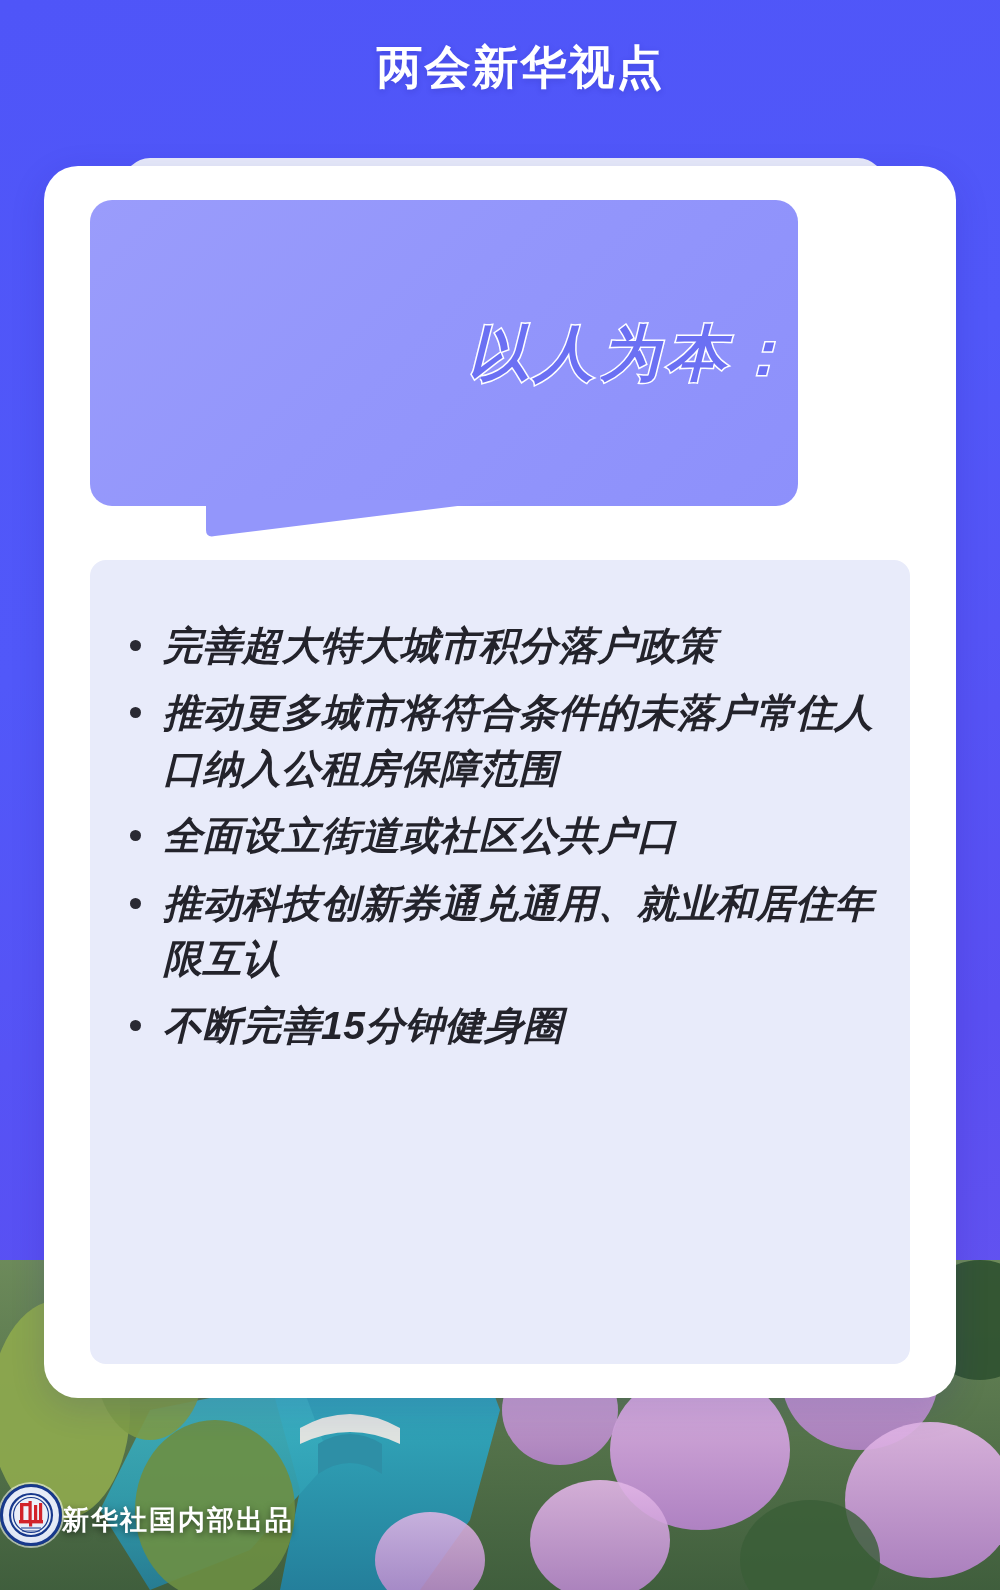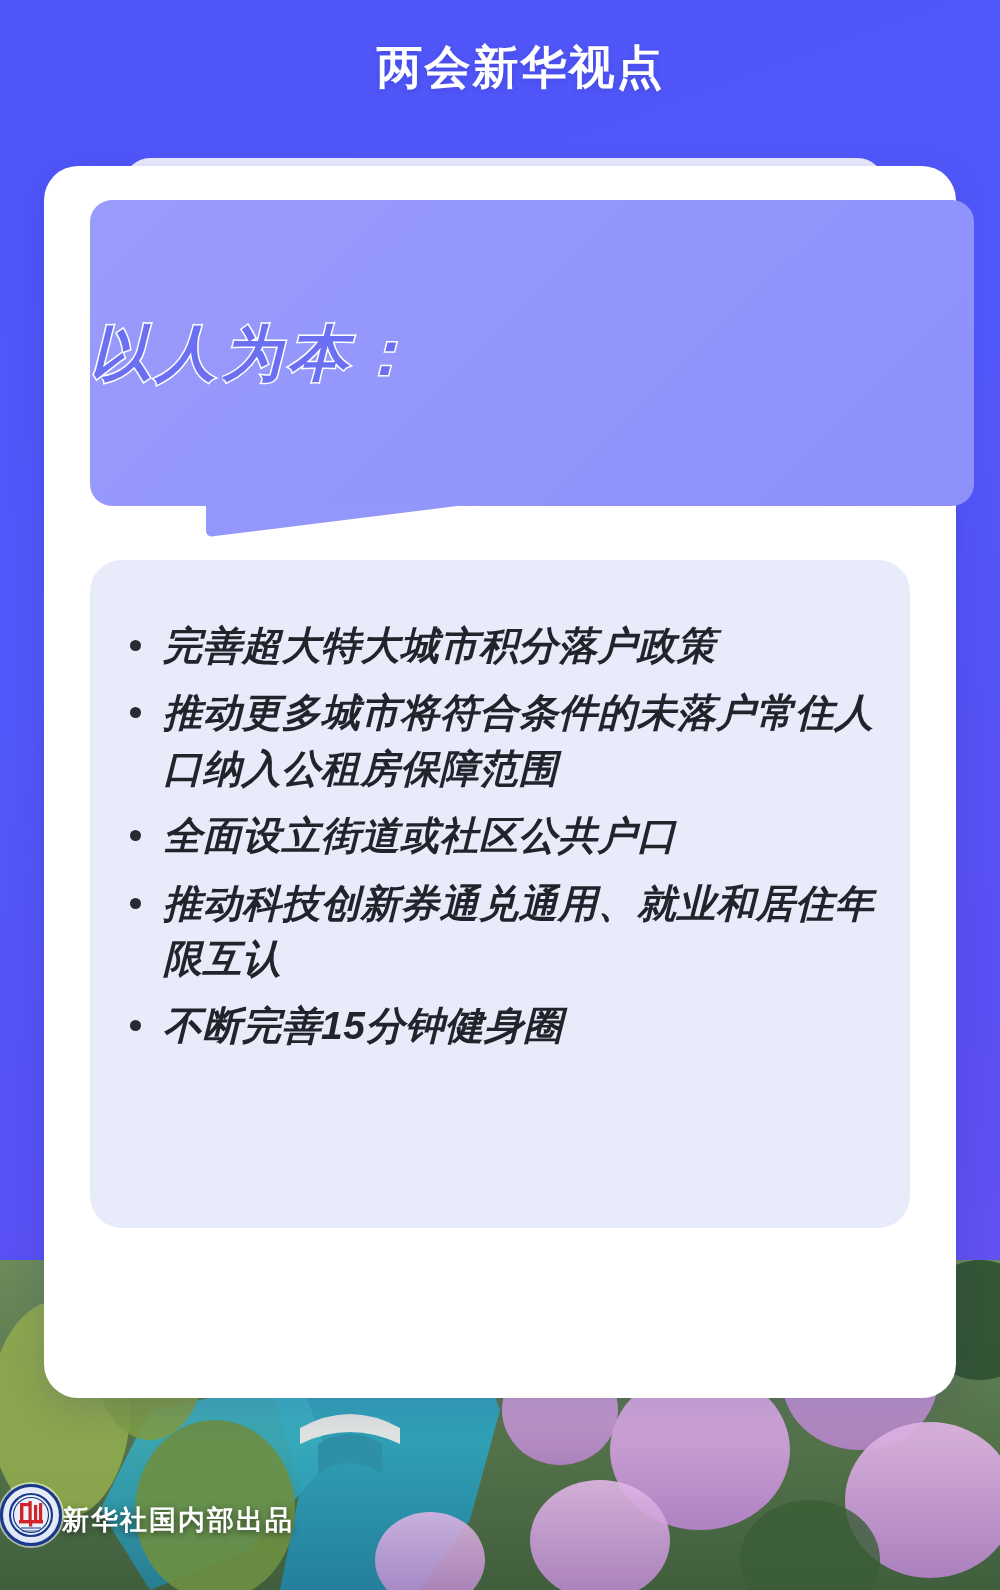--- a/index.html
+++ b/index.html
@@ -54,26 +54,26 @@
     left:44px; top:166px; width:912px; height:1232px;
     background:#ffffff;
     border-radius:34px;
     box-shadow:0 10px 34px rgba(35,30,140,.16);
     z-index:3;
   }
 
   
   .title-bubble {
     position:absolute;
-    left:90px; top:200px; width:884px; height:306px;
+    left:90px; top:200px; width:708px; height:306px;
     background:linear-gradient(135deg,#9a9cfb 0%,#9396fb 45%,#8d90fb 100%);
     border-radius:22px;
     z-index:4;
     display:flex; flex-direction:column;
-    align-items:flex-start; justify-content:center;
+    align-items:flex-end; justify-content:center;
     padding-top:6px;
   }
   .bubble-tail {
     position:absolute;
     left:206px; top:500px; width:300px; height:42px;
     z-index:4;
   }
   .bubble-tail svg { display:block; }
 
   .title-line1 {
@@ -93,23 +93,23 @@
     color:#ffffff;
     letter-spacing:1px;
     line-height:1.08;
     white-space:nowrap;
     font-style:italic;
   }
 
   
   .list-card {
     position:absolute;
-    left:90px; top:560px; width:820px; height:668px;
+    left:90px; top:560px; width:820px; height:804px;
     background:#e8ebfa;
-    border-radius:32px;
+    border-radius:16px;
     z-index:4;
     padding:58px 34px 40px 34px;
   }
   .bullet-list { list-style:none; }
   .bullet-item {
     display:flex;
     align-items:flex-start;
     margin-bottom:12px;
   }
   .bullet-dot {

